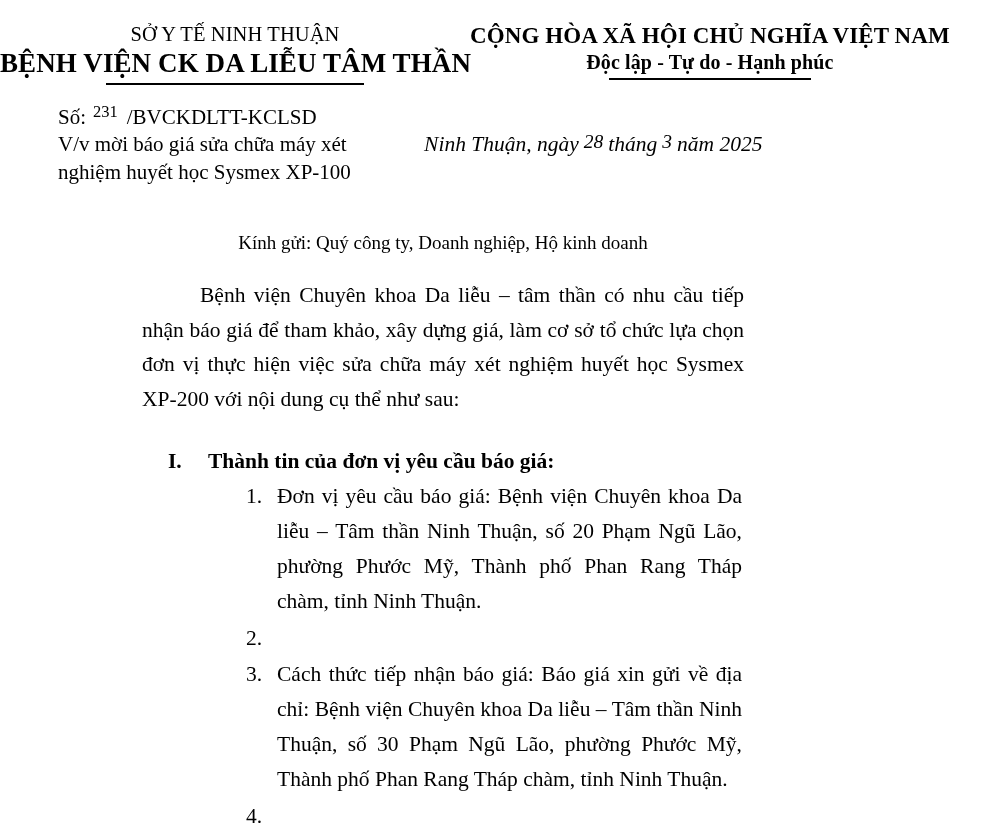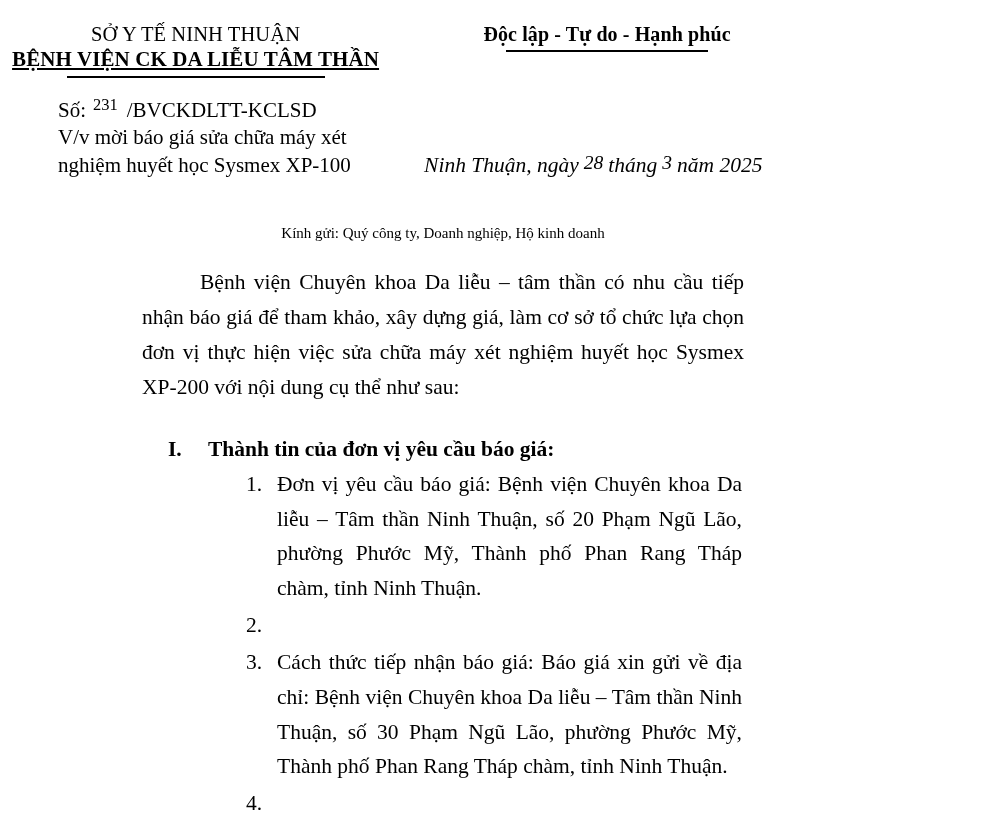--- a/index.html
+++ b/index.html
@@ -35,26 +35,25 @@
   .lh-right {
     width: 519px;
     text-align: center;
   }
   .org-parent {
     font-size: 20.5px;
     letter-spacing: 0.1px;
     line-height: 1.22;
   }
   .org-name {
-    font-size: 21px;
+    font-size: 27px;
     font-weight: bold;
     line-height: 1.22;
     letter-spacing: 0.1px;
     white-space: nowrap;
-    text-decoration: underline;
   }
   .nation {
     font-size: 23px;
     font-weight: bold;
     line-height: 1.22;
     letter-spacing: 0.1px;
     white-space: nowrap;
   }
   .motto {
     font-size: 20px;
@@ -67,21 +66,21 @@
     height: 2px;
     background: #000000;
     margin: 3px auto 0 auto;
   }
   .rule-left  { width: 258px; }
   .rule-right { width: 202px; }
 
   
   .meta-row {
     display: flex;
-    align-items: flex-end;
+    align-items: center;
     margin-top: 16px;
   }
   .meta-left {
     width: 470px;
     padding-left: 58px;
     box-sizing: border-box;
   }
   .meta-right {
     width: 519px;
     padding-left: 30px;
@@ -116,21 +115,21 @@
     padding: 0 5px;
   }
 
   
   .body {
     margin-top: 44px;
     padding: 0 79px 0 142px;
   }
   .recipient {
     text-align: center;
-    font-size: 15px;
+    font-size: 19px;
     line-height: 1.3;
     margin-bottom: 22px;
   }
   .para {
     font-size: 21.5px;
     line-height: 1.62;
     text-align: justify;
     text-indent: 58px;
     margin: 0;
   }
@@ -187,20 +186,21 @@
 
 <div class="page">
 
   <div class="letterhead">
     <div class="lh-left">
       <div class="org-parent">SỞ Y TẾ NINH THUẬN</div>
       <div class="org-name">BỆNH VIỆN CK DA LIỄU TÂM THẦN</div>
       <div class="rule rule-left"></div>
     </div>
     <div class="lh-right">
+      <div class="nation">CỘNG HÒA XÃ HỘI CHỦ NGHĨA VIỆT NAM</div>
       <div class="motto">Độc lập - Tự do - Hạnh phúc</div>
       <div class="rule rule-right"></div>
     </div>
   </div>
 
   <div class="meta-row">
     <div class="meta-left">
       <div class="doc-number">
         <span>Số:</span><span class="num">231</span><span>/BVCKDLTT-KCLSD</span>
       </div>

